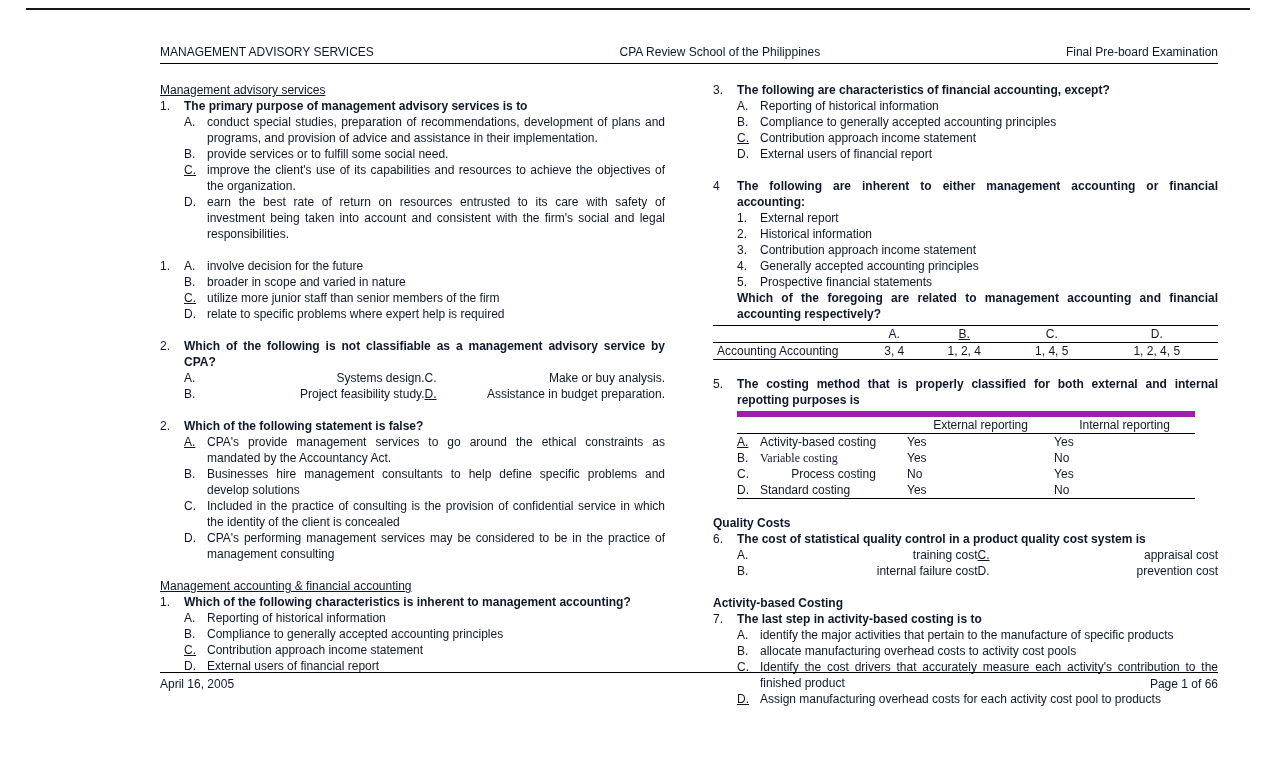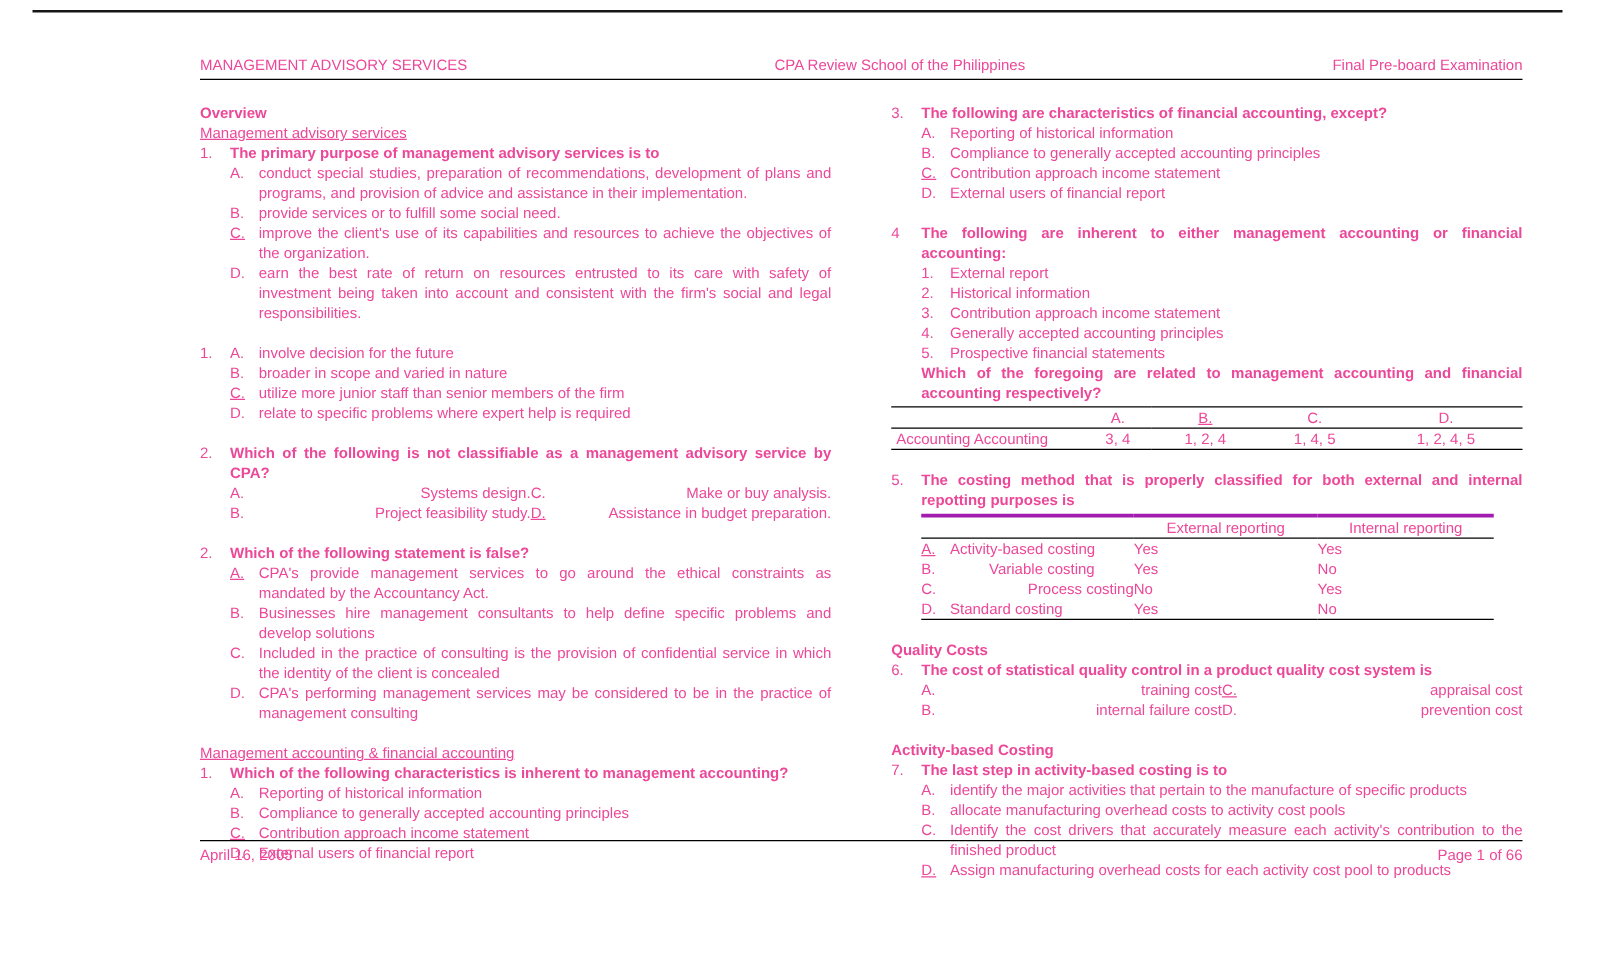--- a/index.html
+++ b/index.html
@@ -1,19 +1,19 @@
 <!DOCTYPE html>
 <html><head>
 <meta charset="utf-8">
 <style>
   * { margin:0; padding:0; box-sizing:border-box; }
   html,body { background:#fff; }
   .page {
     position:relative; width:1280px; height:777px; background:#fff; overflow:hidden;
-    font-family:"Liberation Sans","DejaVu Sans",sans-serif; font-size:12px; line-height:16px; color:#ec4899;
+    font-family:"Liberation Sans","DejaVu Sans",sans-serif; font-size:12px; line-height:16px; color:#0f172a;
     padding:44px 62px 0 160px;
   }
   .scan-line { position:absolute; top:8px; left:26px; width:1224px; height:2px; background:#161616; }
   .header { display:flex; justify-content:space-between; align-items:flex-end; border-bottom:1px solid #000; padding-bottom:3px; }
   .content { display:flex; gap:48px; margin-top:18px; }
   .col { width:505px; flex:0 0 505px; }
   .heading { font-weight:bold; }
   .subheading { text-decoration:underline; }
   .q { display:flex; margin-bottom:16px; }
   .qnum { flex:0 0 24px; }
@@ -24,41 +24,40 @@
   .u { text-decoration:underline; }
   .opt-text { flex:1; text-align:justify; }
   .pair { display:flex; }
   .pair > .half { width:50%; }
   .pair .opt-text { text-align:right; }
   table { border-collapse:collapse; font-size:12px; line-height:16px; }
   .t4 { width:calc(100% + 24px); margin-left:-24px; border-top:1px solid #000; border-bottom:1px solid #000; margin-top:3px; }
   .t4 th { font-weight:normal; text-align:center; border-bottom:1px solid #000; padding:0; height:16px; }
   .t4 td { text-align:center; padding:0; height:16px; }
   .t4 .rowlabel { text-align:left; width:155px; padding-left:4px; }
-  .t5 { width:458px; border-top:3px solid #a21caf; border-bottom:1px solid #000; margin-top:3px; }
+  .t5 { width:458px; border-top:6px solid #a21caf; border-bottom:1px solid #000; margin-top:3px; }
   .t5 th { font-weight:normal; text-align:center; border-bottom:1px solid #000; padding:0; height:16px; }
   .t5 td { text-align:left; padding:0; height:16px; }
   .t5 .rowlabel { text-align:left; width:170px; }
   .footer { position:absolute; left:160px; top:672px; width:1058px; border-top:1px solid #000; padding-top:3px; display:flex; justify-content:space-between; }
 </style>
 </head>
 <body>
 
 <div class="page">
   <div class="scan-line"></div>
 
   <div class="header">
     <div>MANAGEMENT ADVISORY SERVICES</div>
     <div>CPA Review School of the Philippines</div>
     <div>Final Pre-board Examination</div>
   </div>
 
   <div class="content">
     <div class="col">
-        <div class="heading">Overview</div>
         <div class="subheading">Management advisory services</div>
         <div class="q">
           <div class="qnum">1.</div>
           <div class="qbody">
             <div class="stem">The primary purpose of management advisory services is to</div>
             <div class="opt">
               <span class="letter"><span>A.</span></span>
               <div class="opt-text">conduct special studies, preparation of recommendations, development of plans and programs, and provision of advice and assistance in their implementation.</div>
             </div>
             <div class="opt">
@@ -266,31 +265,31 @@
                       <div class="opt-text" style="text-align: left;">Activity-based costing</div>
                     </div>
                   </td>
                   <td>Yes</td>
                   <td>Yes</td>
                 </tr>
                 <tr>
                   <td class="rowlabel">
                     <div class="opt">
                       <span class="letter"><span>B.</span></span>
-                      <div class="opt-text" style="text-align: center;">Variable costing</div>
+                      <div class="opt-text" style="text-align: left; font-family: Liberation Serif, serif;">Variable costing</div>
                     </div>
                   </td>
                   <td>Yes</td>
                   <td>No</td>
                 </tr>
                 <tr>
                   <td class="rowlabel">
                     <div class="opt">
                       <span class="letter"><span>C.</span></span>
-                      <div class="opt-text" style="text-align: right;">Process costing</div>
+                      <div class="opt-text" style="text-align: center;">Process costing</div>
                     </div>
                   </td>
                   <td>No</td>
                   <td>Yes</td>
                 </tr>
                 <tr>
                   <td class="rowlabel">
                     <div class="opt">
                       <span class="letter"><span>D.</span></span>
                       <div class="opt-text" style="text-align: left;">Standard costing</div>

